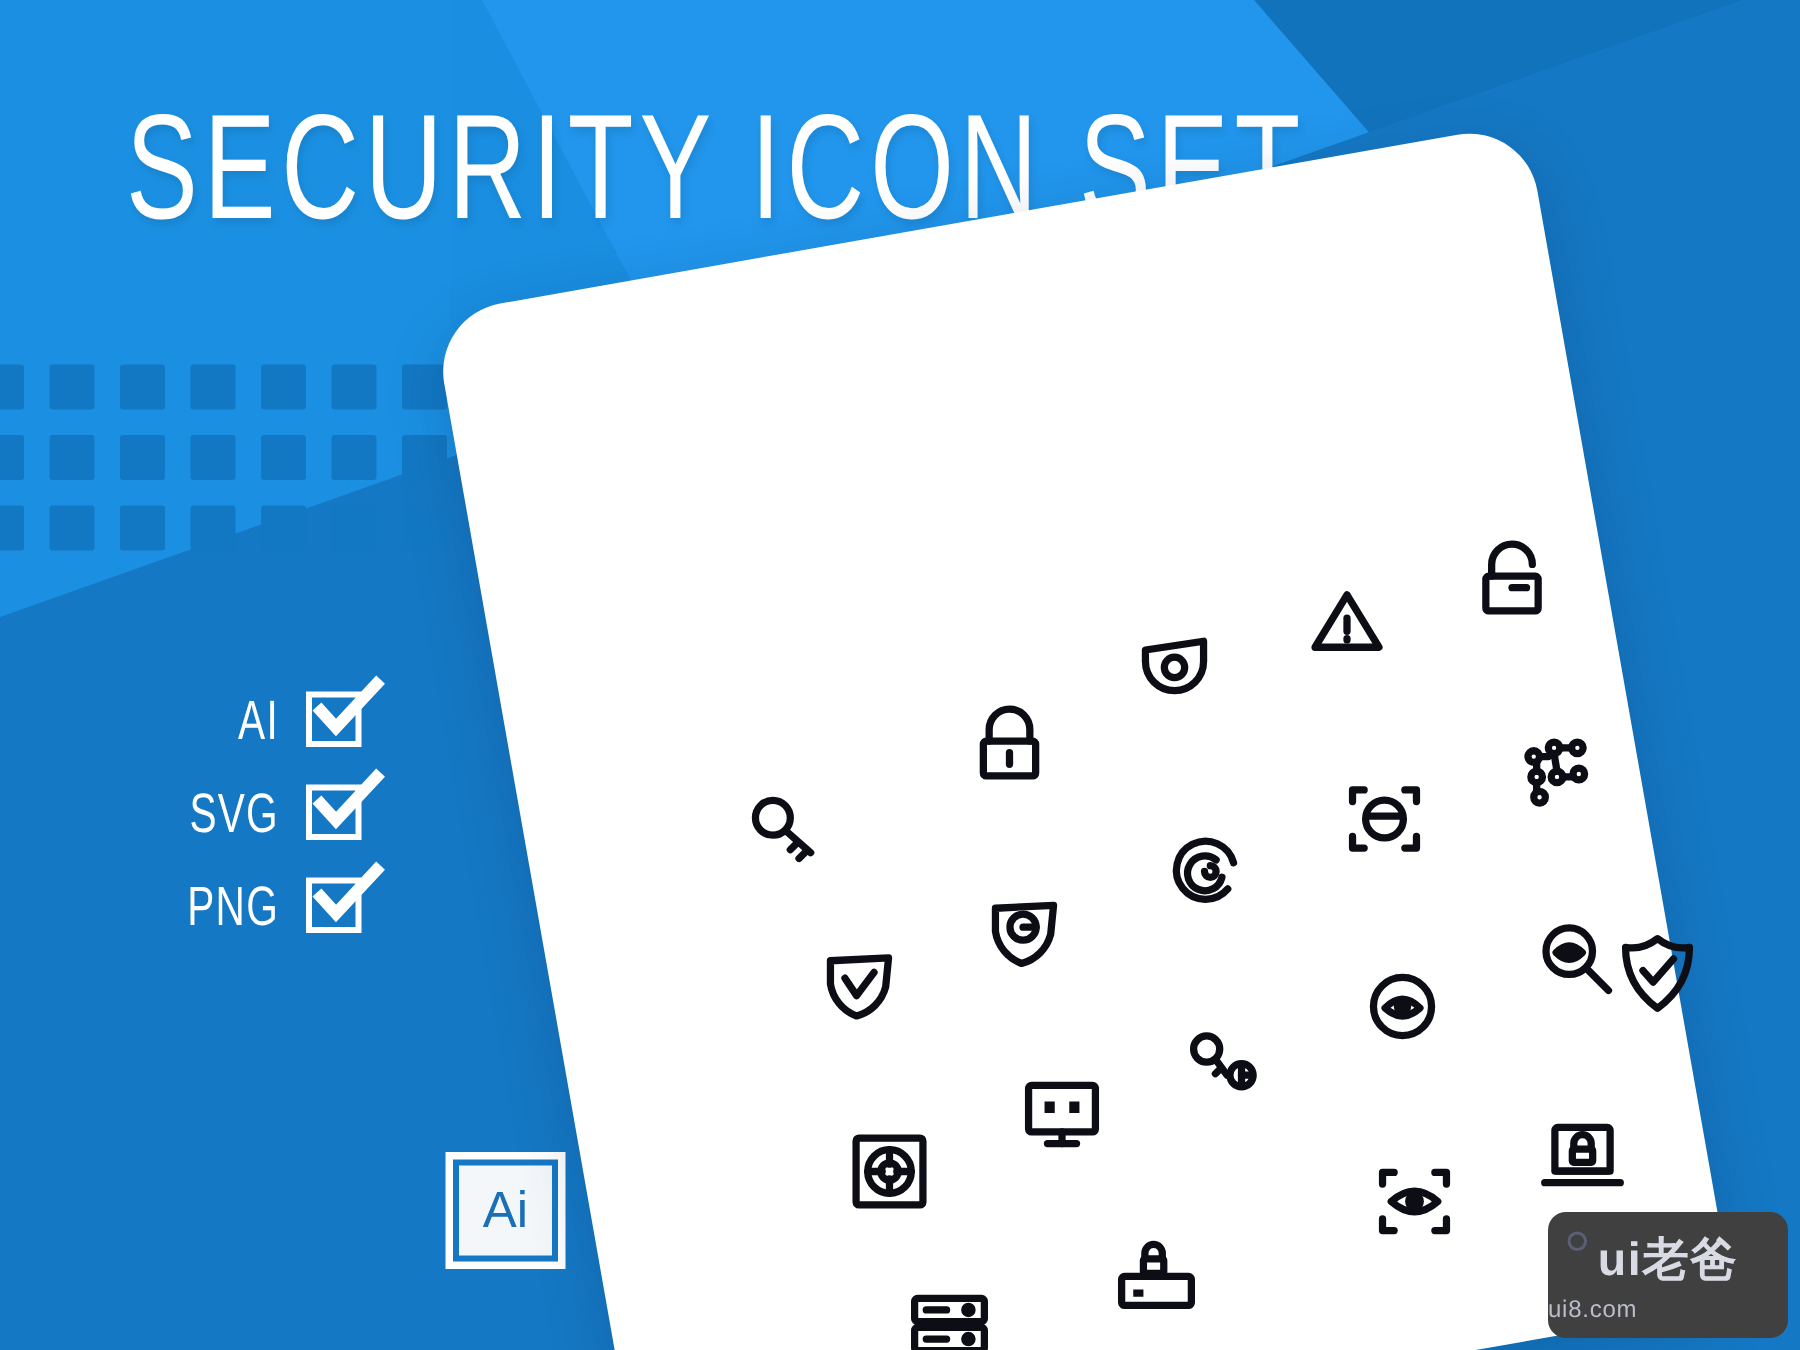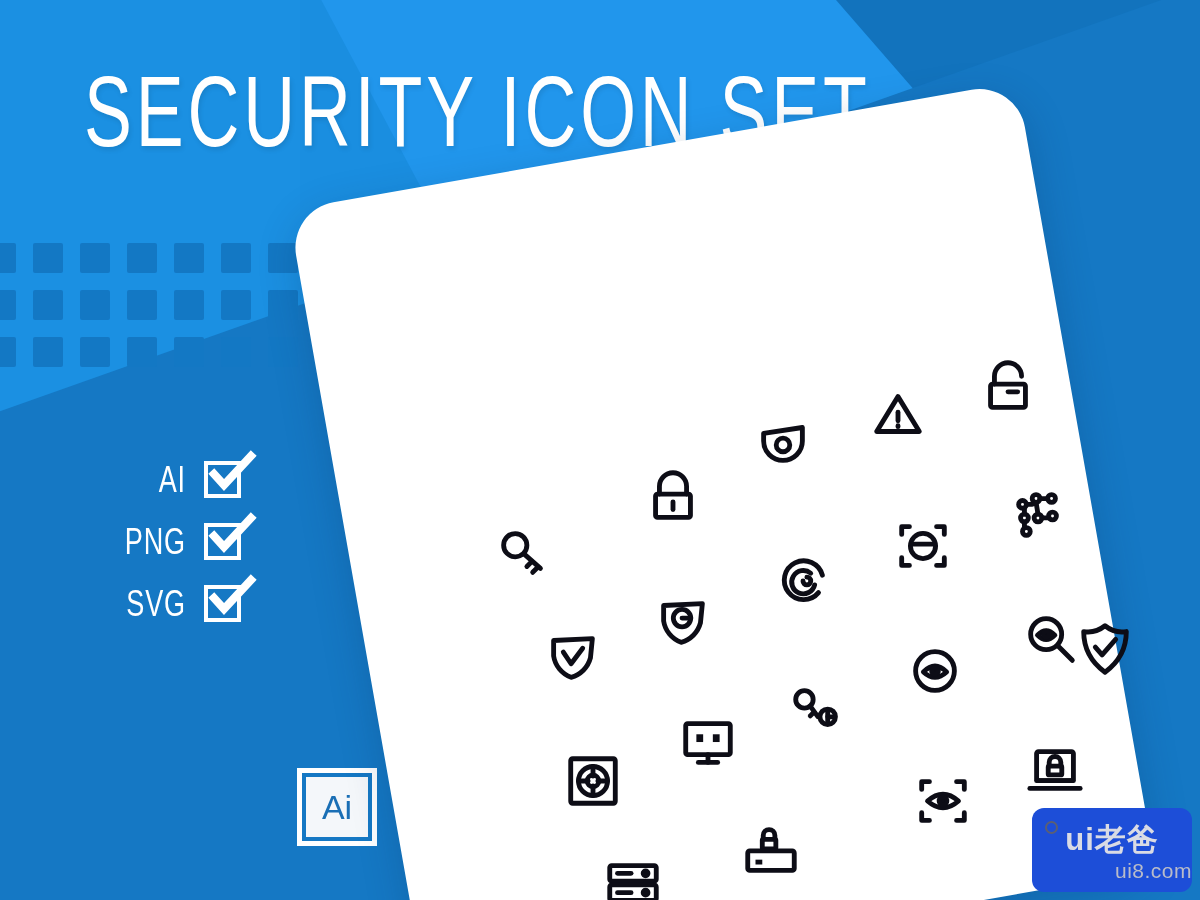--- a/index.html
+++ b/index.html
@@ -195,21 +195,21 @@
     display: block;
   }
 
   
   .watermark {
     position: absolute;
     right: 8px;
     bottom: 8px;
     width: 160px;
     height: 84px;
-    background: #1d4ed8;
+    background: #404040;
     border-radius: 12px;
     color: #d7d9e2;
   }
   .wm-dot {
     position: absolute;
     left: 13px; top: 13px;
     width: 13px; height: 13px;
     border: 2px solid #5b5f74;
     border-radius: 50%;
     box-sizing: border-box;
@@ -223,22 +223,22 @@
     font-weight: bold;
     letter-spacing: 1px;
     line-height: 1.05;
     color: #d9dbe4;
     font-family: "Liberation Sans", sans-serif;
   }
   .wm-sub {
     position: absolute;
     left: 0; right: 0;
     bottom: 9px;
-    text-align: right;
-    font-size: 21px;
+    text-align: left;
+    font-size: 16px;
     color: #b9bcc9;
     letter-spacing: 0.5px;
     font-family: "Liberation Sans", sans-serif;
   }
 </style>
 </head>
 <body>
 
 <div id="stage">
 
@@ -280,30 +280,30 @@
     <div class="format-row">
       <div class="format-label">AI</div>
       <div class="checkbox">
         <svg viewBox="0 0 50 44" aria-hidden="true">
           <path d="M7 22 L17 33 L44 4" fill="none" stroke="#ffffff" stroke-width="8" stroke-linecap="square" stroke-linejoin="miter"></path>
         </svg>
       </div>
     </div>
 
     <div class="format-row">
-      <div class="format-label">PNG</div>
+      <div class="format-label">SVG</div>
       <div class="checkbox">
         <svg viewBox="0 0 50 44" aria-hidden="true">
           <path d="M7 22 L17 33 L44 4" fill="none" stroke="#ffffff" stroke-width="8" stroke-linecap="square" stroke-linejoin="miter"></path>
         </svg>
       </div>
     </div>
 
     <div class="format-row">
-      <div class="format-label">SVG</div>
+      <div class="format-label">PNG</div>
       <div class="checkbox">
         <svg viewBox="0 0 50 44" aria-hidden="true">
           <path d="M7 22 L17 33 L44 4" fill="none" stroke="#ffffff" stroke-width="8" stroke-linecap="square" stroke-linejoin="miter"></path>
         </svg>
       </div>
     </div>
 
   </div>
 
   <div class="ai-badge">

